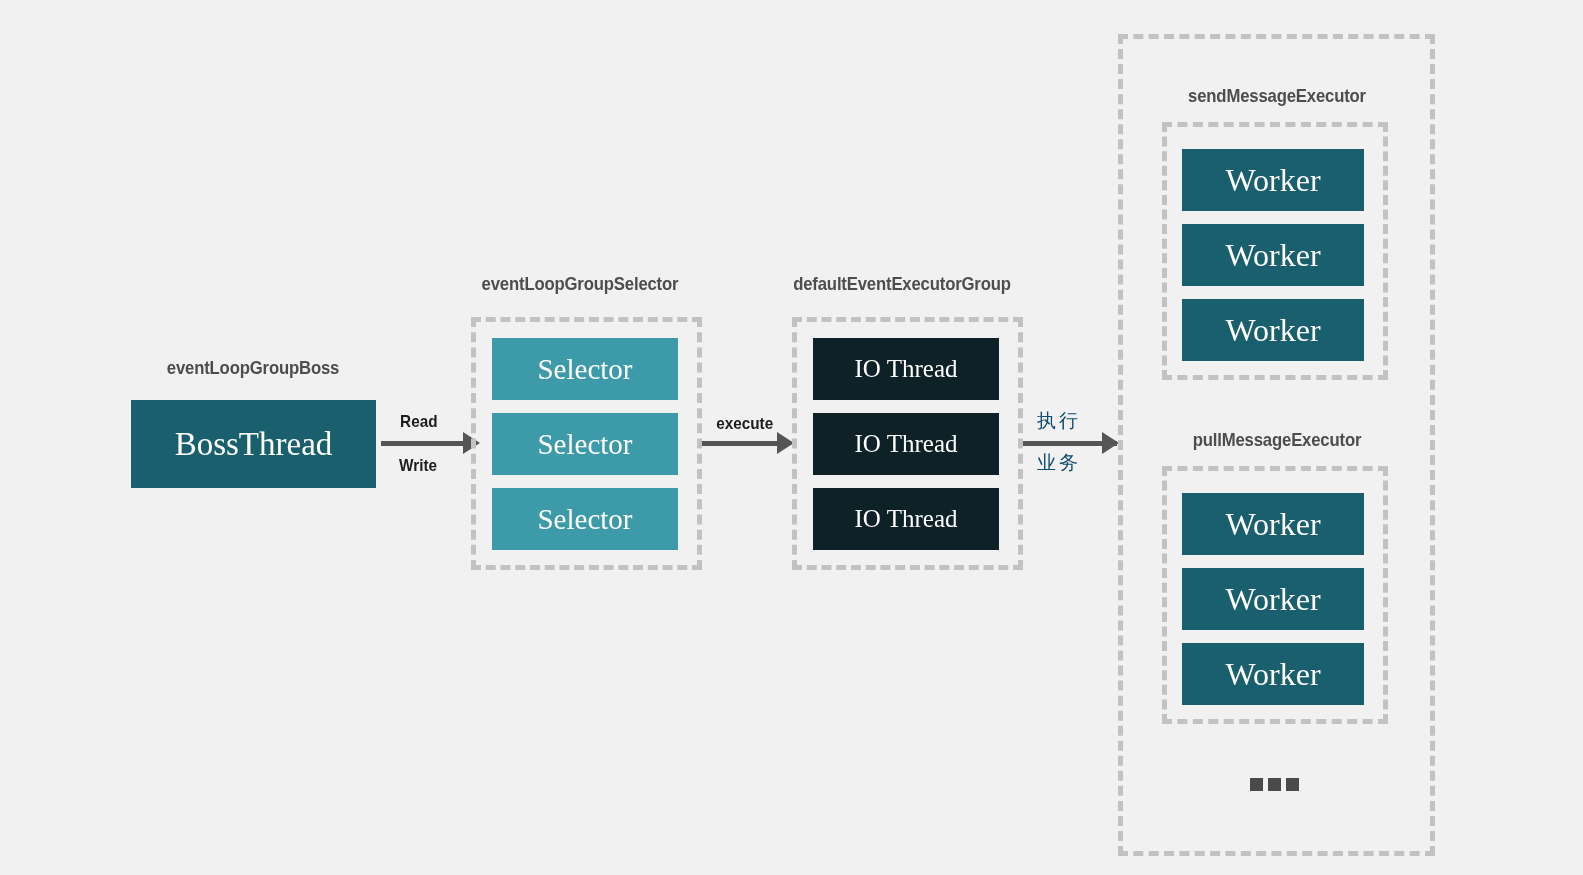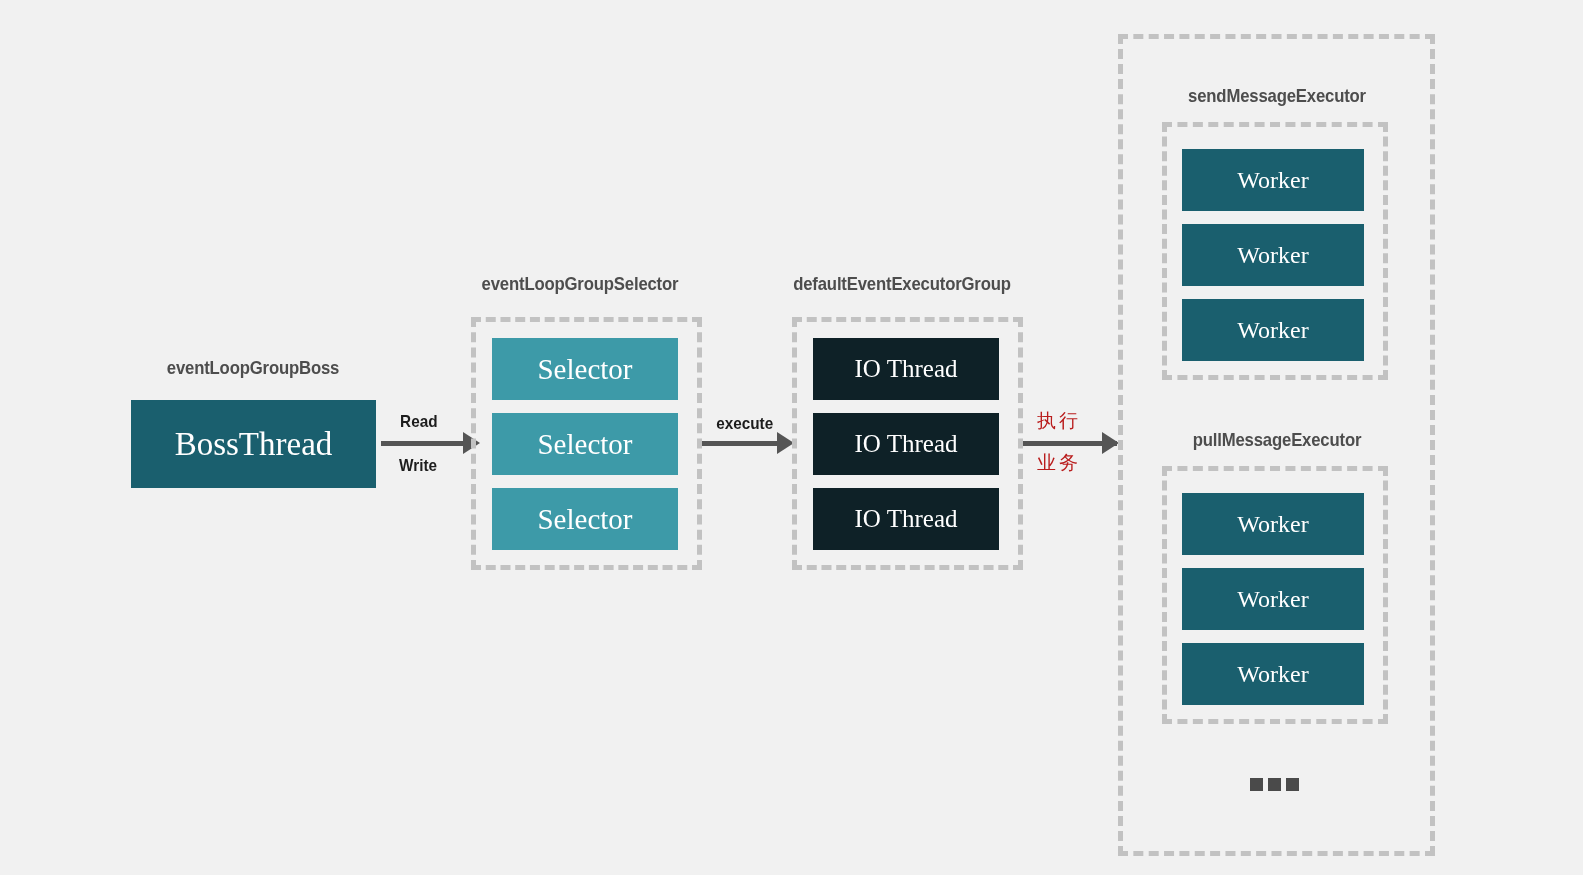--- a/index.html
+++ b/index.html
@@ -62,21 +62,21 @@
   .node-selector {
     background: #3d9aa8;
     font-size: 29px;
   }
   .node-iothread {
     background: #0e2127;
     font-size: 25px;
   }
   .node-worker {
     background: #1a5f6e;
-    font-size: 24px;
+    font-size: 32px;
   }
 
   
   .arrow-line {
     position: absolute;
     height: 5px;
     background: #555555;
   }
   .arrow-head {
     position: absolute;
@@ -92,21 +92,21 @@
     font-weight: bold;
     font-size: 17px;
     color: #1d1d1d;
     white-space: nowrap;
     transform: scaleX(0.9);
   }
   .arrow-label-cn {
     position: absolute;
     font-family: "DejaVu Sans", sans-serif;
     font-size: 19px;
-    color: #b91c1c;
+    color: #0c4a6e;
     white-space: nowrap;
     letter-spacing: 3px;
   }
 
   
   .ellipsis {
     position: absolute;
     display: flex;
     gap: 5px;
     align-items: center;

